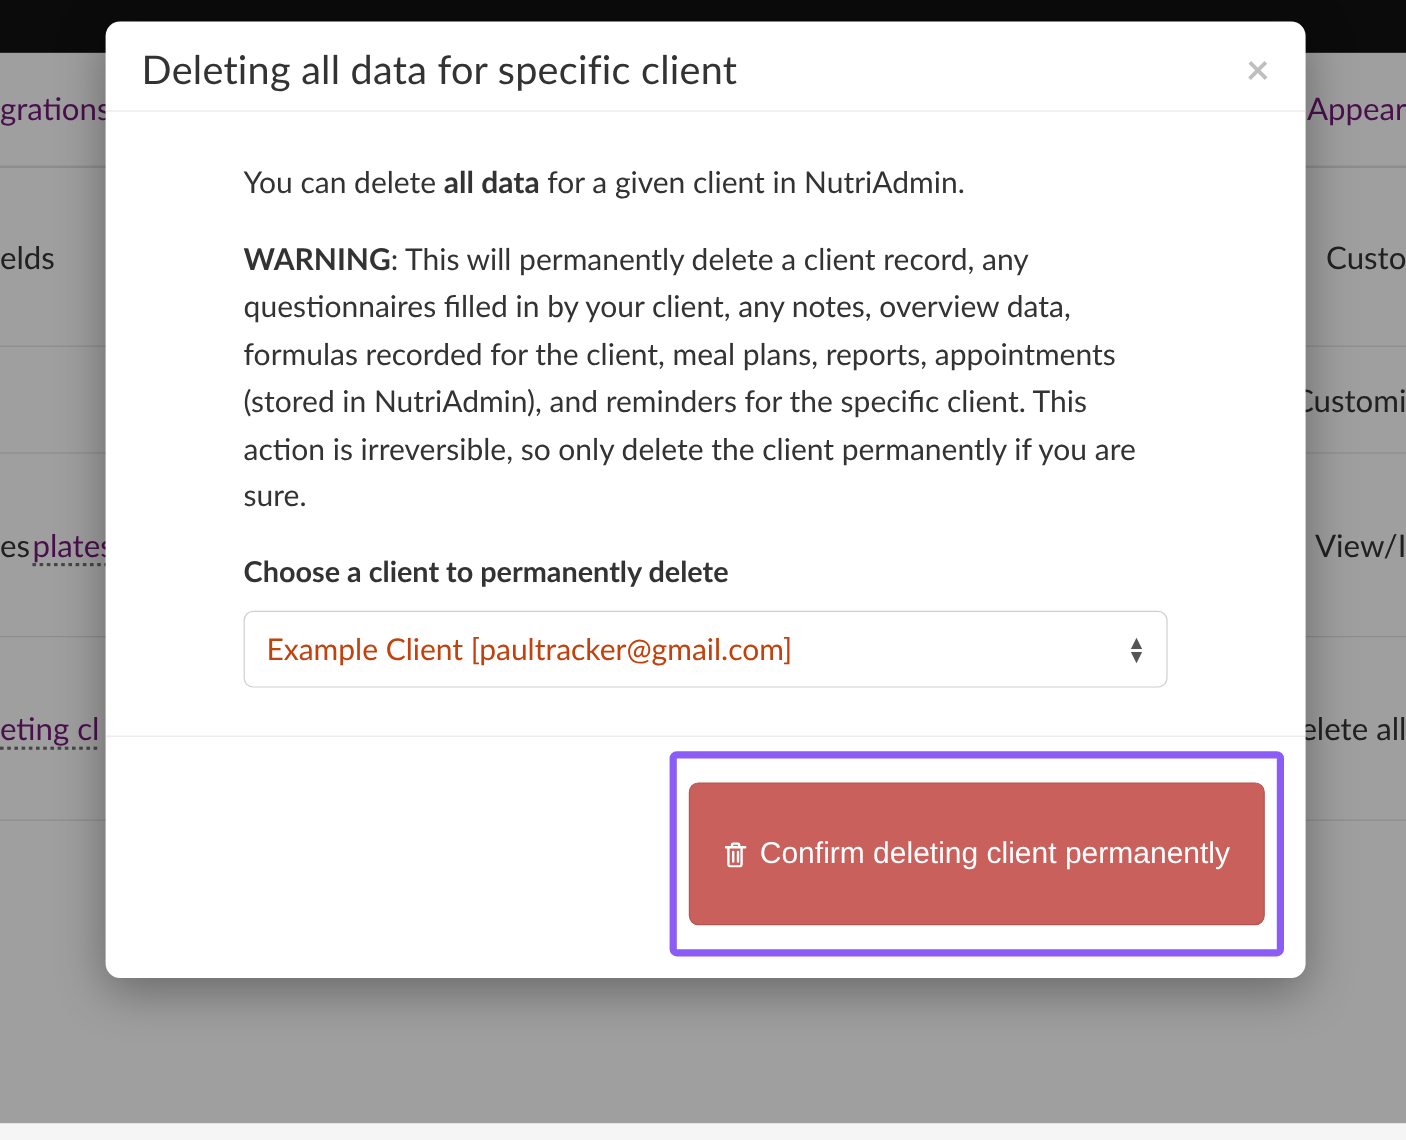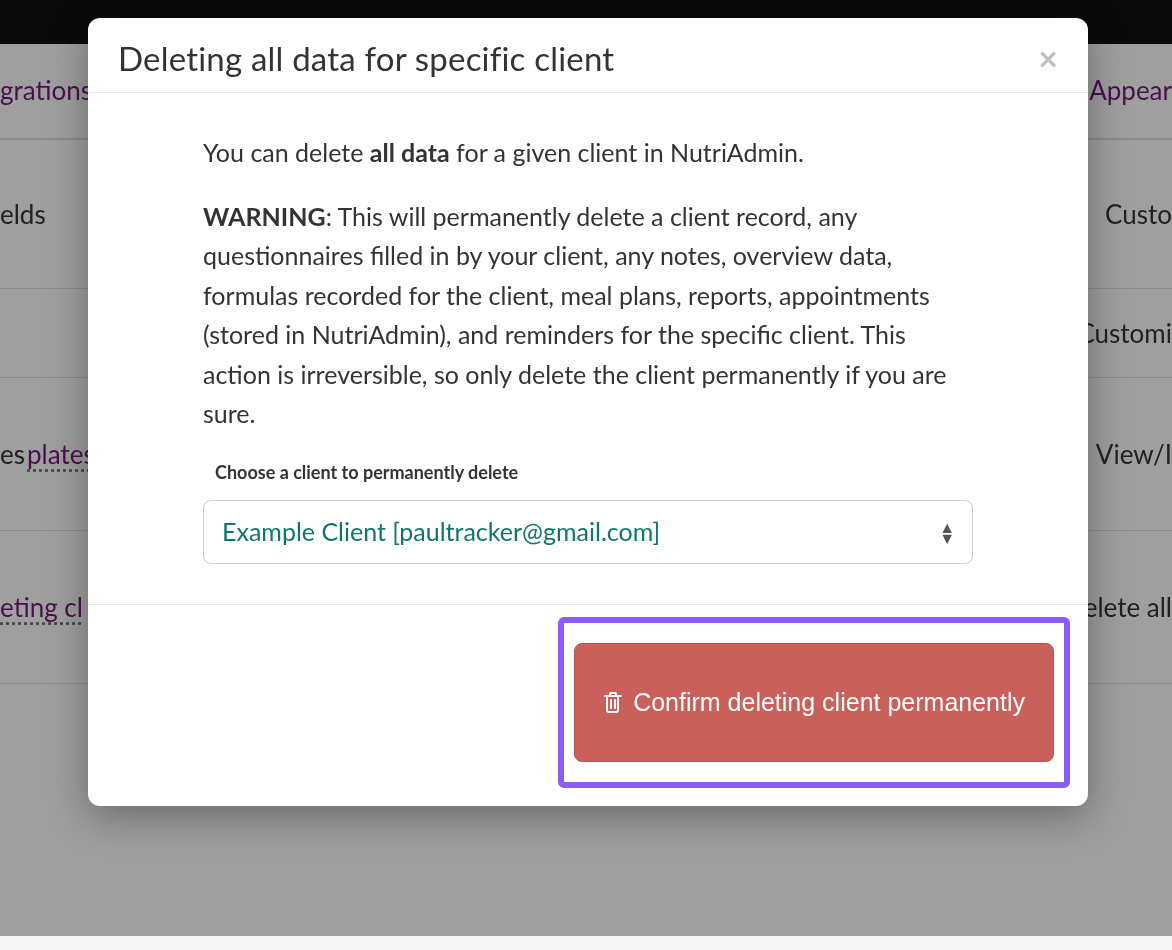--- a/index.html
+++ b/index.html
@@ -82,35 +82,35 @@
   }
   .modal-body {
     padding: 28px 115px 40px 115px;
     font-size: 25px;
     line-height: 1.58;
     color: #333;
   }
   .modal-body p { margin: 12px 0 24px 0; }
   .select-label {
     font-weight: 700;
-    font-size: 18px;
-    margin: 10px 0 14px 12px;
+    font-size: 24px;
+    margin: 10px 0 14px 0;
   }
   .select-wrap {
     position: relative;
   }
   .select-box {
     width: 100%;
     box-sizing: border-box;
     border: 1px solid #cfcfcf;
     border-radius: 8px;
     height: 64px;
     padding: 0 68px 0 18px;
     font-size: 25px;
-    color: #0f766e;
+    color: #c2410c;
     background: #fff;
     display: flex;
     align-items: center;
     cursor: pointer;
   }
   .select-caret {
     position: absolute;
     right: 18px;
     top: 50%;
     transform: translateY(-50%);

